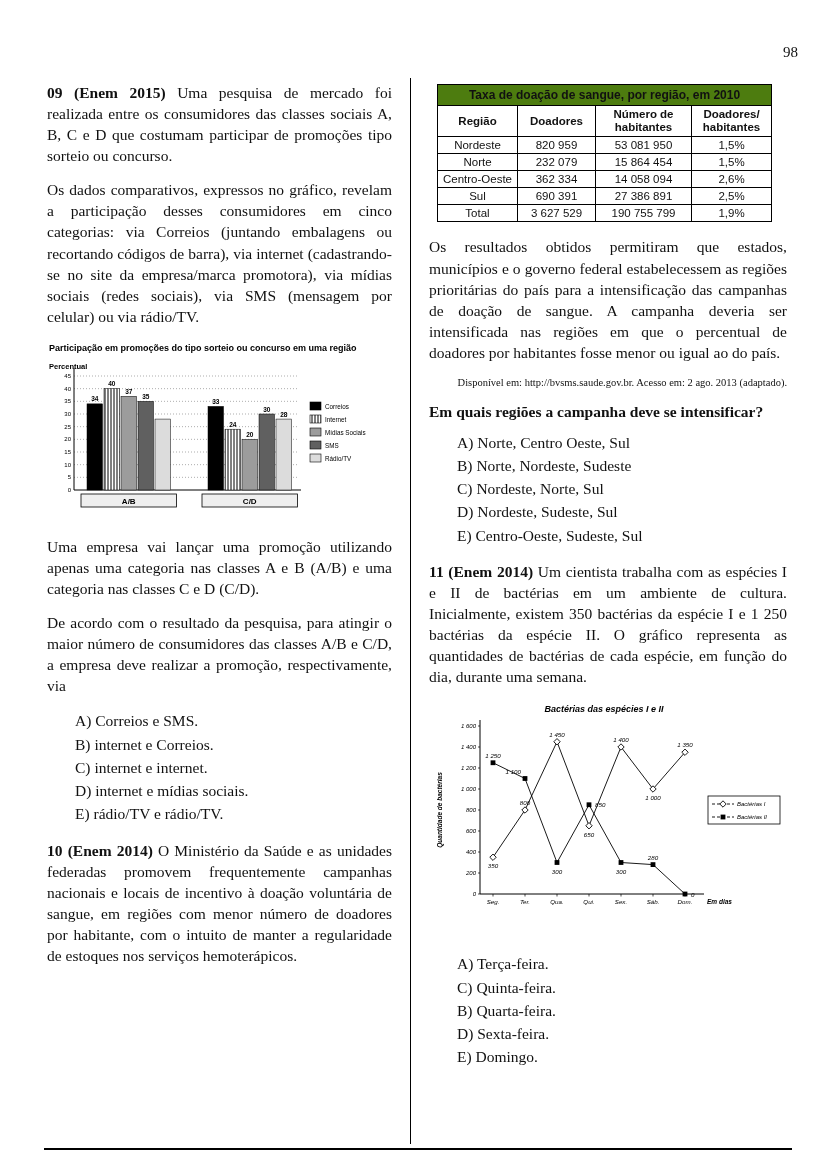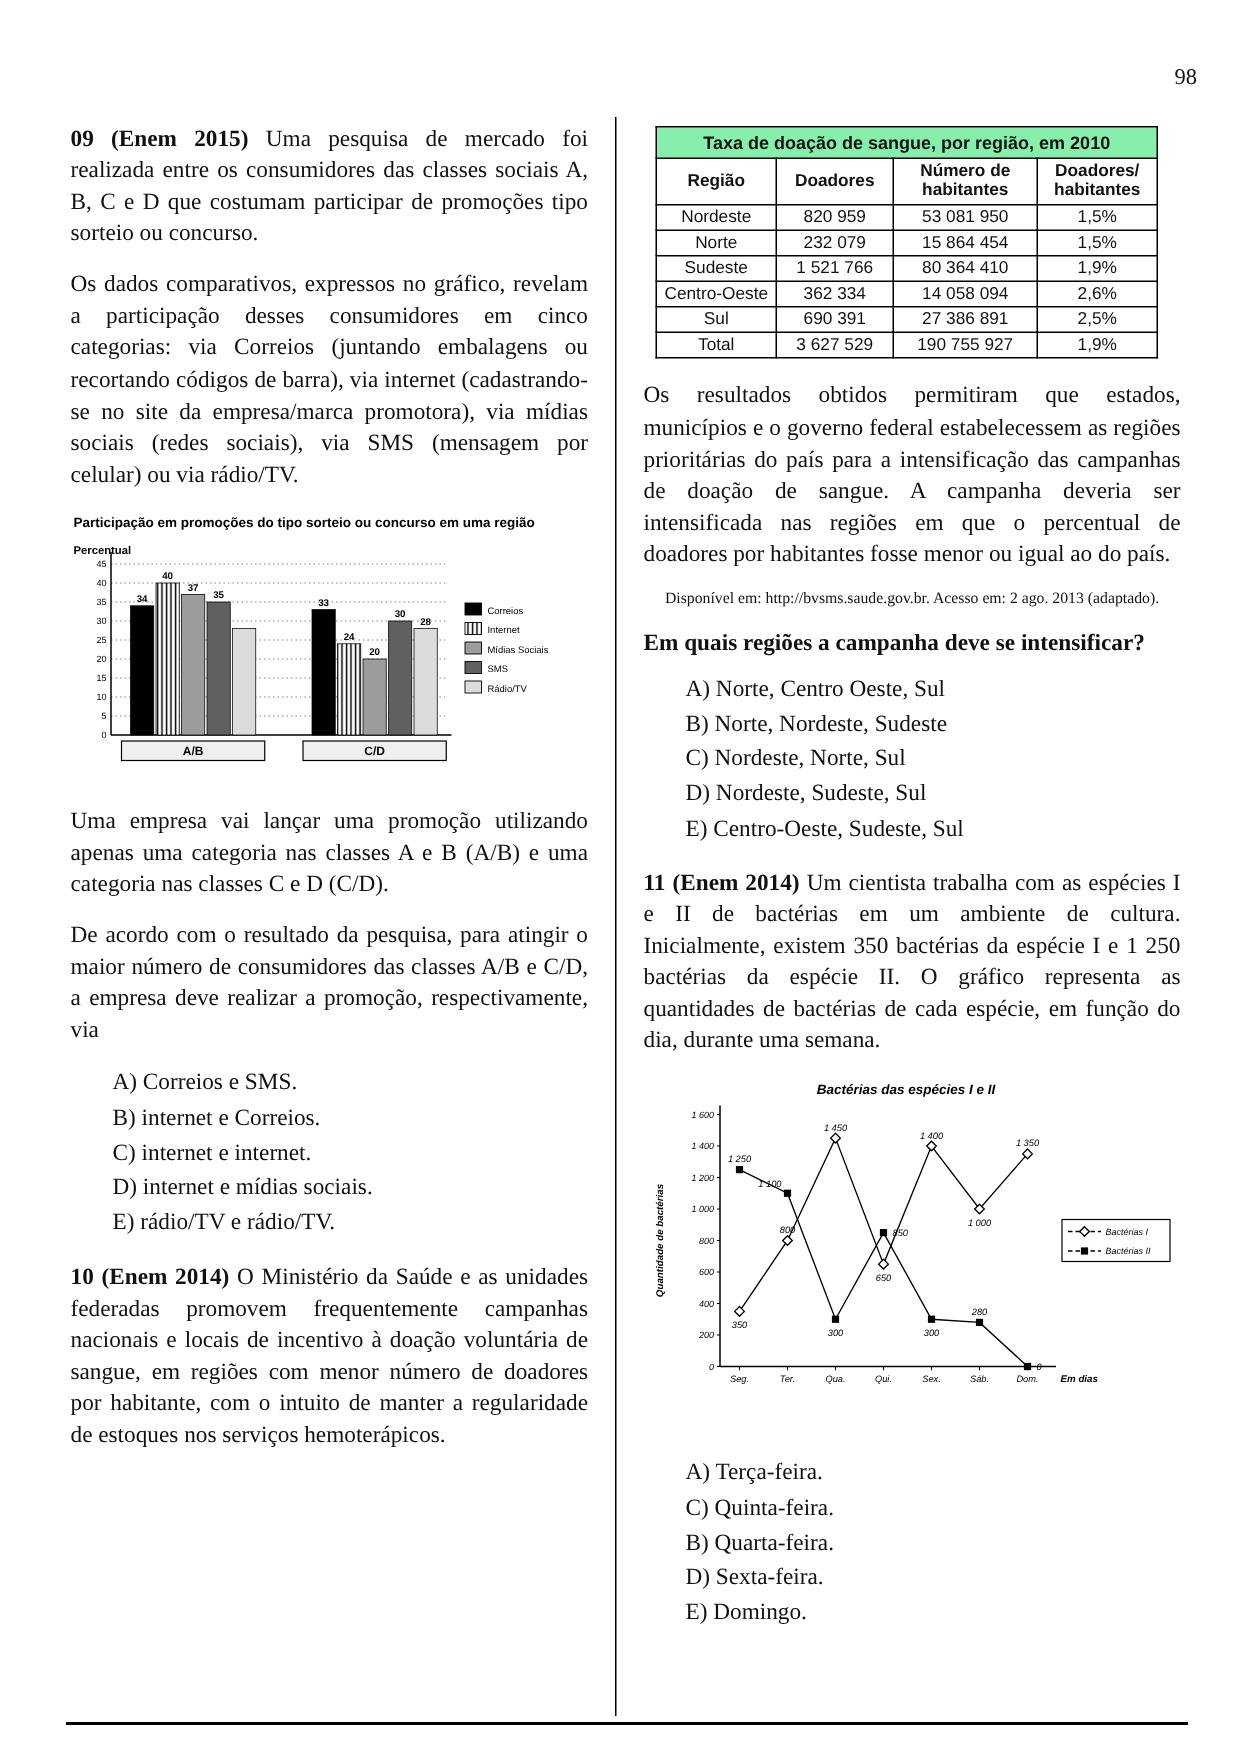--- a/index.html
+++ b/index.html
@@ -9,26 +9,26 @@
   .divider{position:absolute;left:410px;top:78px;width:1px;height:1066px;background:#000;}
   .bottom-rule{position:absolute;left:44px;top:1148px;width:748px;height:2px;background:#000;}
   .col{position:absolute;top:82px;}
   .col-left{left:47px;width:345px;}
   .col-right{left:429px;width:358px;}
   p.para{margin:0 0 13px 0;font-size:15.5px;line-height:1.36;text-align:justify;}
   p.tight{margin-bottom:9px;font-weight:bold;}
   b.qnum{font-weight:bold;}
   ul.options{list-style:none;margin:0 0 14px 0;padding:0 0 0 28px;
              font-size:15.5px;line-height:1.5;}
-  .source{font-size:10.5px;line-height:1.3;text-align:center;margin:0 0 11px 0;}
+  .source{font-size:10.5px;line-height:1.3;text-align:right;margin:0 0 11px 0;}
   table.datatable{border-collapse:collapse;margin:2px 0 14px 8px;
                   font-family:"Liberation Sans",sans-serif;}
   .datatable td,.datatable th{border:1px solid #000;font-size:11.5px;
                   padding:2px 4px;text-align:center;vertical-align:middle;}
-  .title-row td{background:#86efac;font-weight:bold;font-size:12px;padding:3px;}
+  .title-row td{background:#4d7c0f;font-weight:bold;font-size:12px;padding:3px;}
   .head-row th{font-weight:bold;background:#fff;line-height:1.15;}
   .chart-block{margin:2px 0 12px 0;}
   #chart-line{text-align:center;margin:0 0 12px 0;font-style:italic;}
 </style>
 </head>
 <body>
 
 <div class="page">
   <div class="page-number">98</div>
   <div class="divider"></div>
@@ -140,41 +140,35 @@
           <td>53 081 950</td>
           <td>1,5%</td>
         </tr>
         <tr>
           <td>Norte</td>
           <td>232 079</td>
           <td>15 864 454</td>
           <td>1,5%</td>
         </tr>
         <tr>
-          <td>Sudeste</td>
-          <td>1 521 766</td>
-          <td>80 364 410</td>
-          <td>1,9%</td>
-        </tr>
-        <tr>
           <td>Centro-Oeste</td>
           <td>362 334</td>
           <td>14 058 094</td>
           <td>2,6%</td>
         </tr>
         <tr>
           <td>Sul</td>
           <td>690 391</td>
           <td>27 386 891</td>
           <td>2,5%</td>
         </tr>
         <tr>
           <td>Total</td>
           <td>3 627 529</td>
-          <td>190 755 927</td>
+          <td>190 755 799</td>
           <td>1,9%</td>
         </tr>
       </tbody>
     </table>
 
     <p class="para">Os resultados obtidos permitiram que estados, municípios e o governo federal estabelecessem as regiões prioritárias do país para a intensificação das campanhas de doação de sangue. A campanha deveria ser intensificada nas regiões em que o percentual de doadores por habitantes fosse menor ou igual ao do país.</p>
     <p class="source">Disponível em: http://bvsms.saude.gov.br. Acesso em: 2 ago. 2013 (adaptado).</p>
     <p class="para tight">Em quais regiões a campanha deve se intensificar?</p>
     <ul class="options">
       <li>A) Norte, Centro Oeste, Sul</li>

